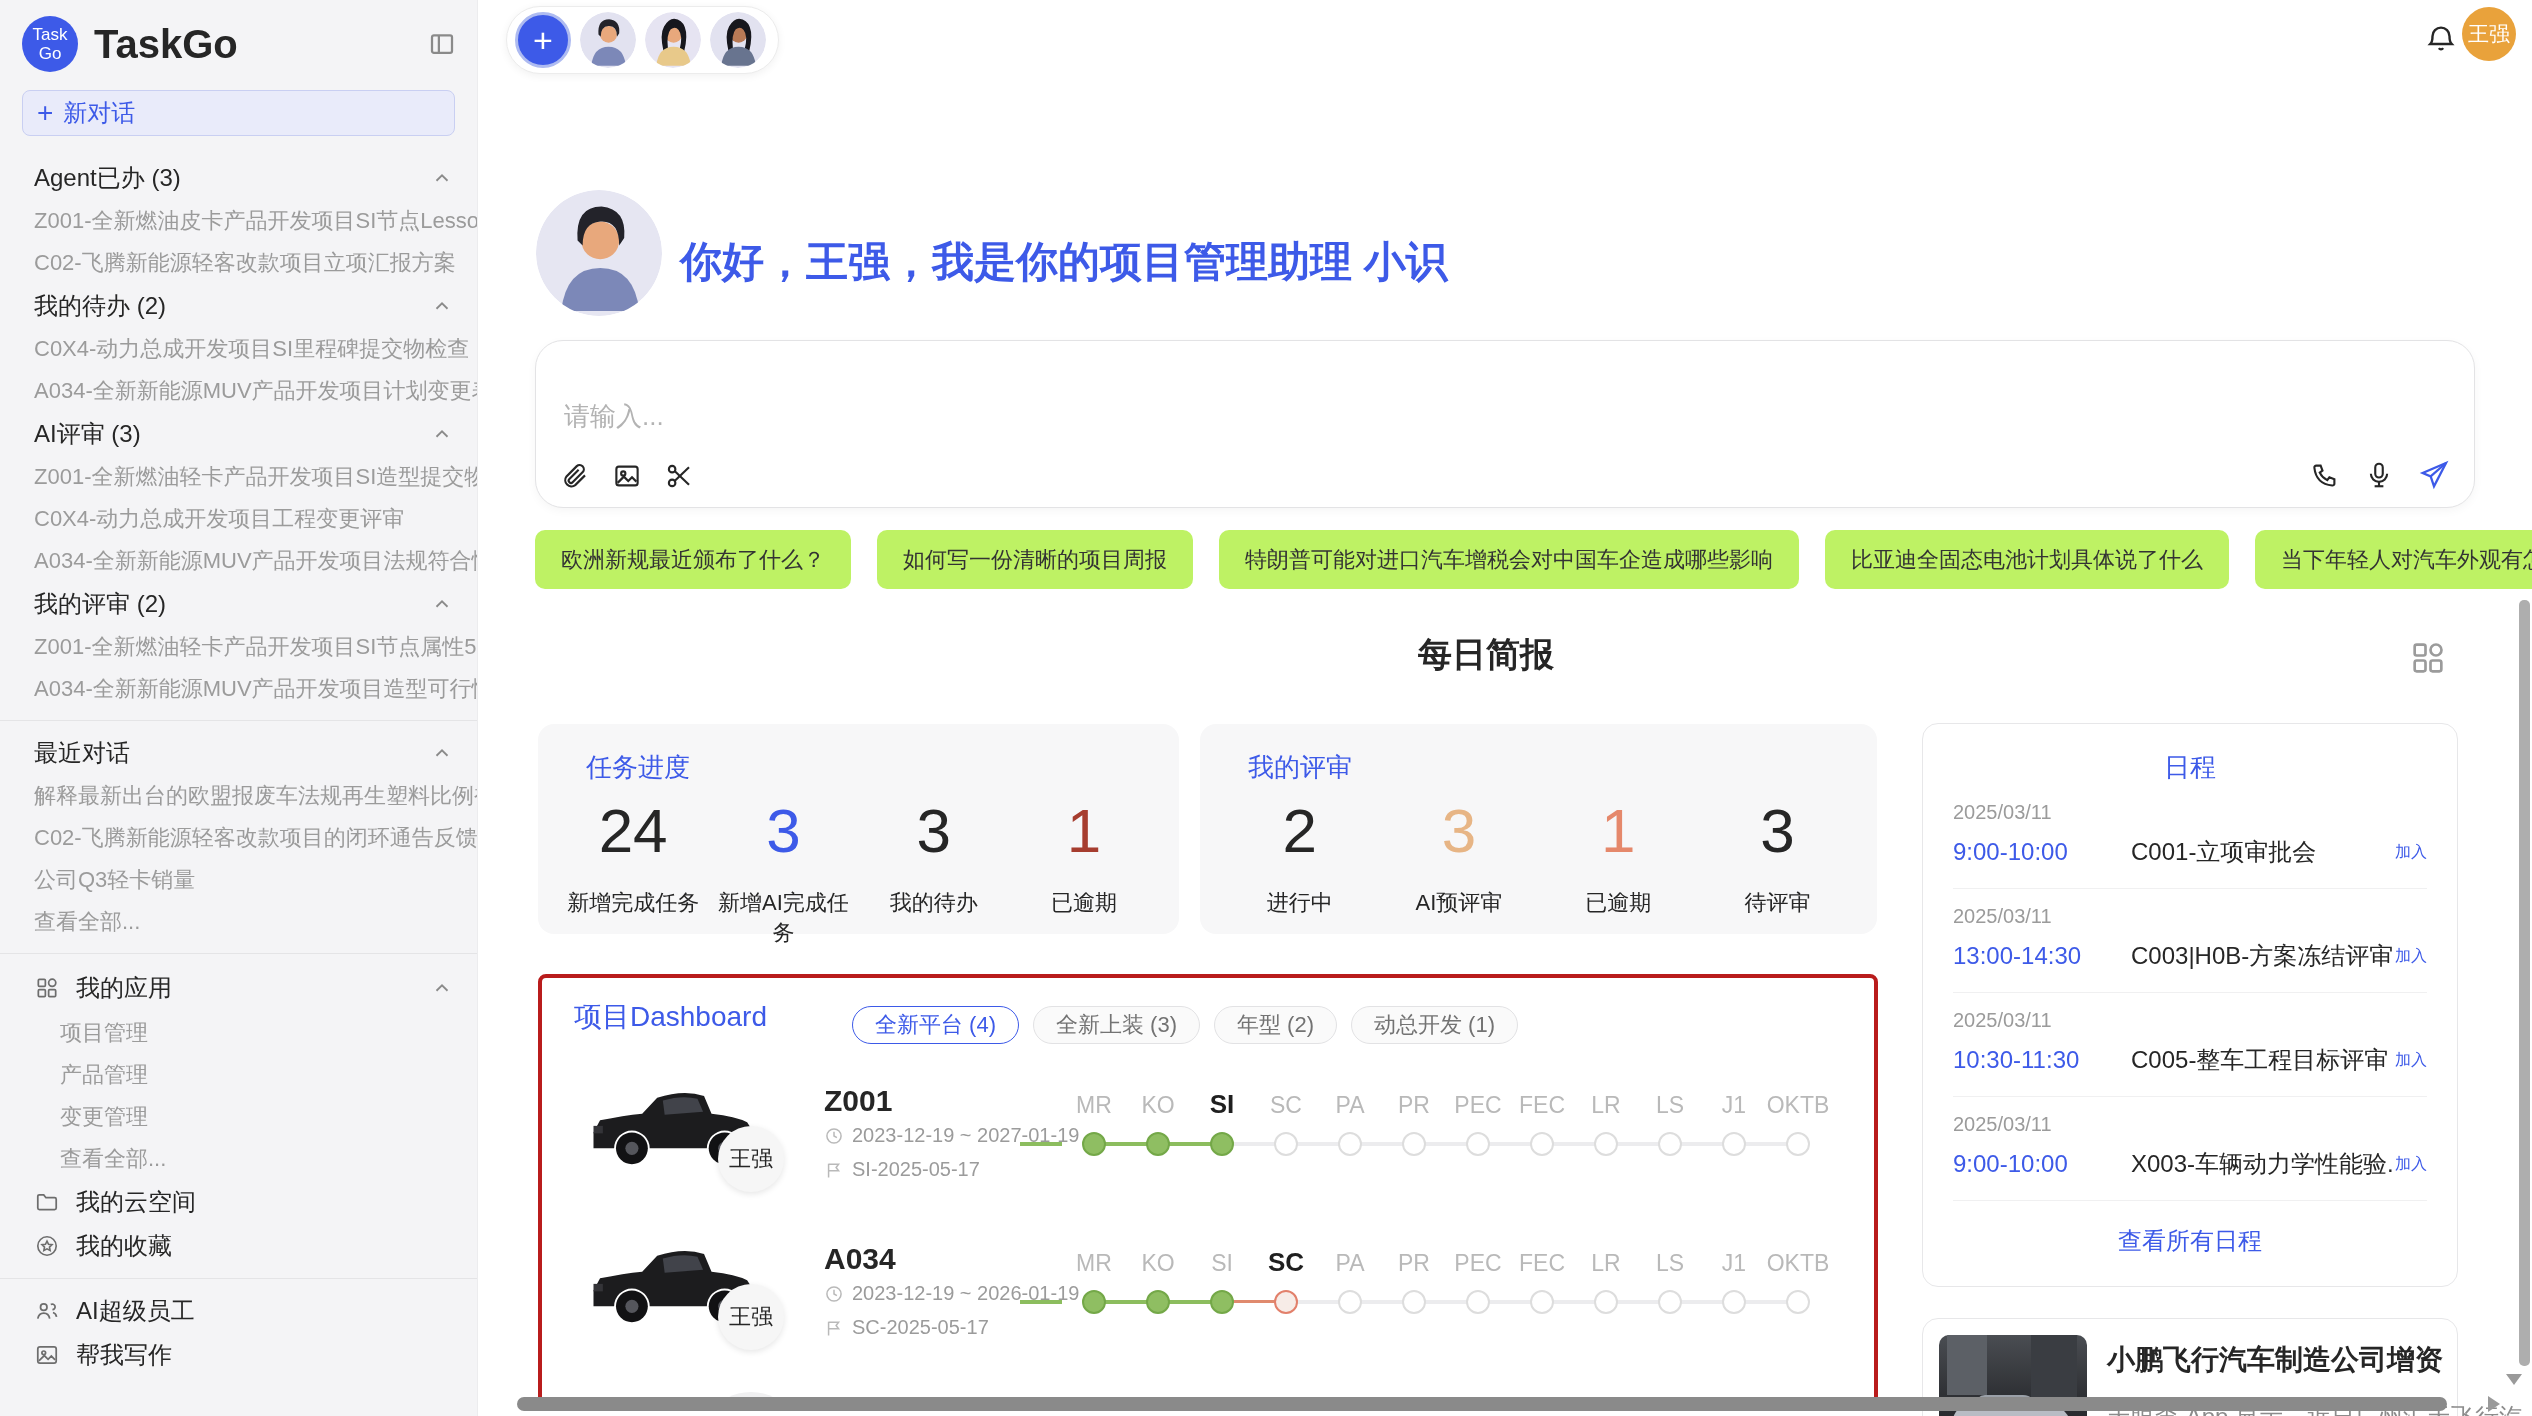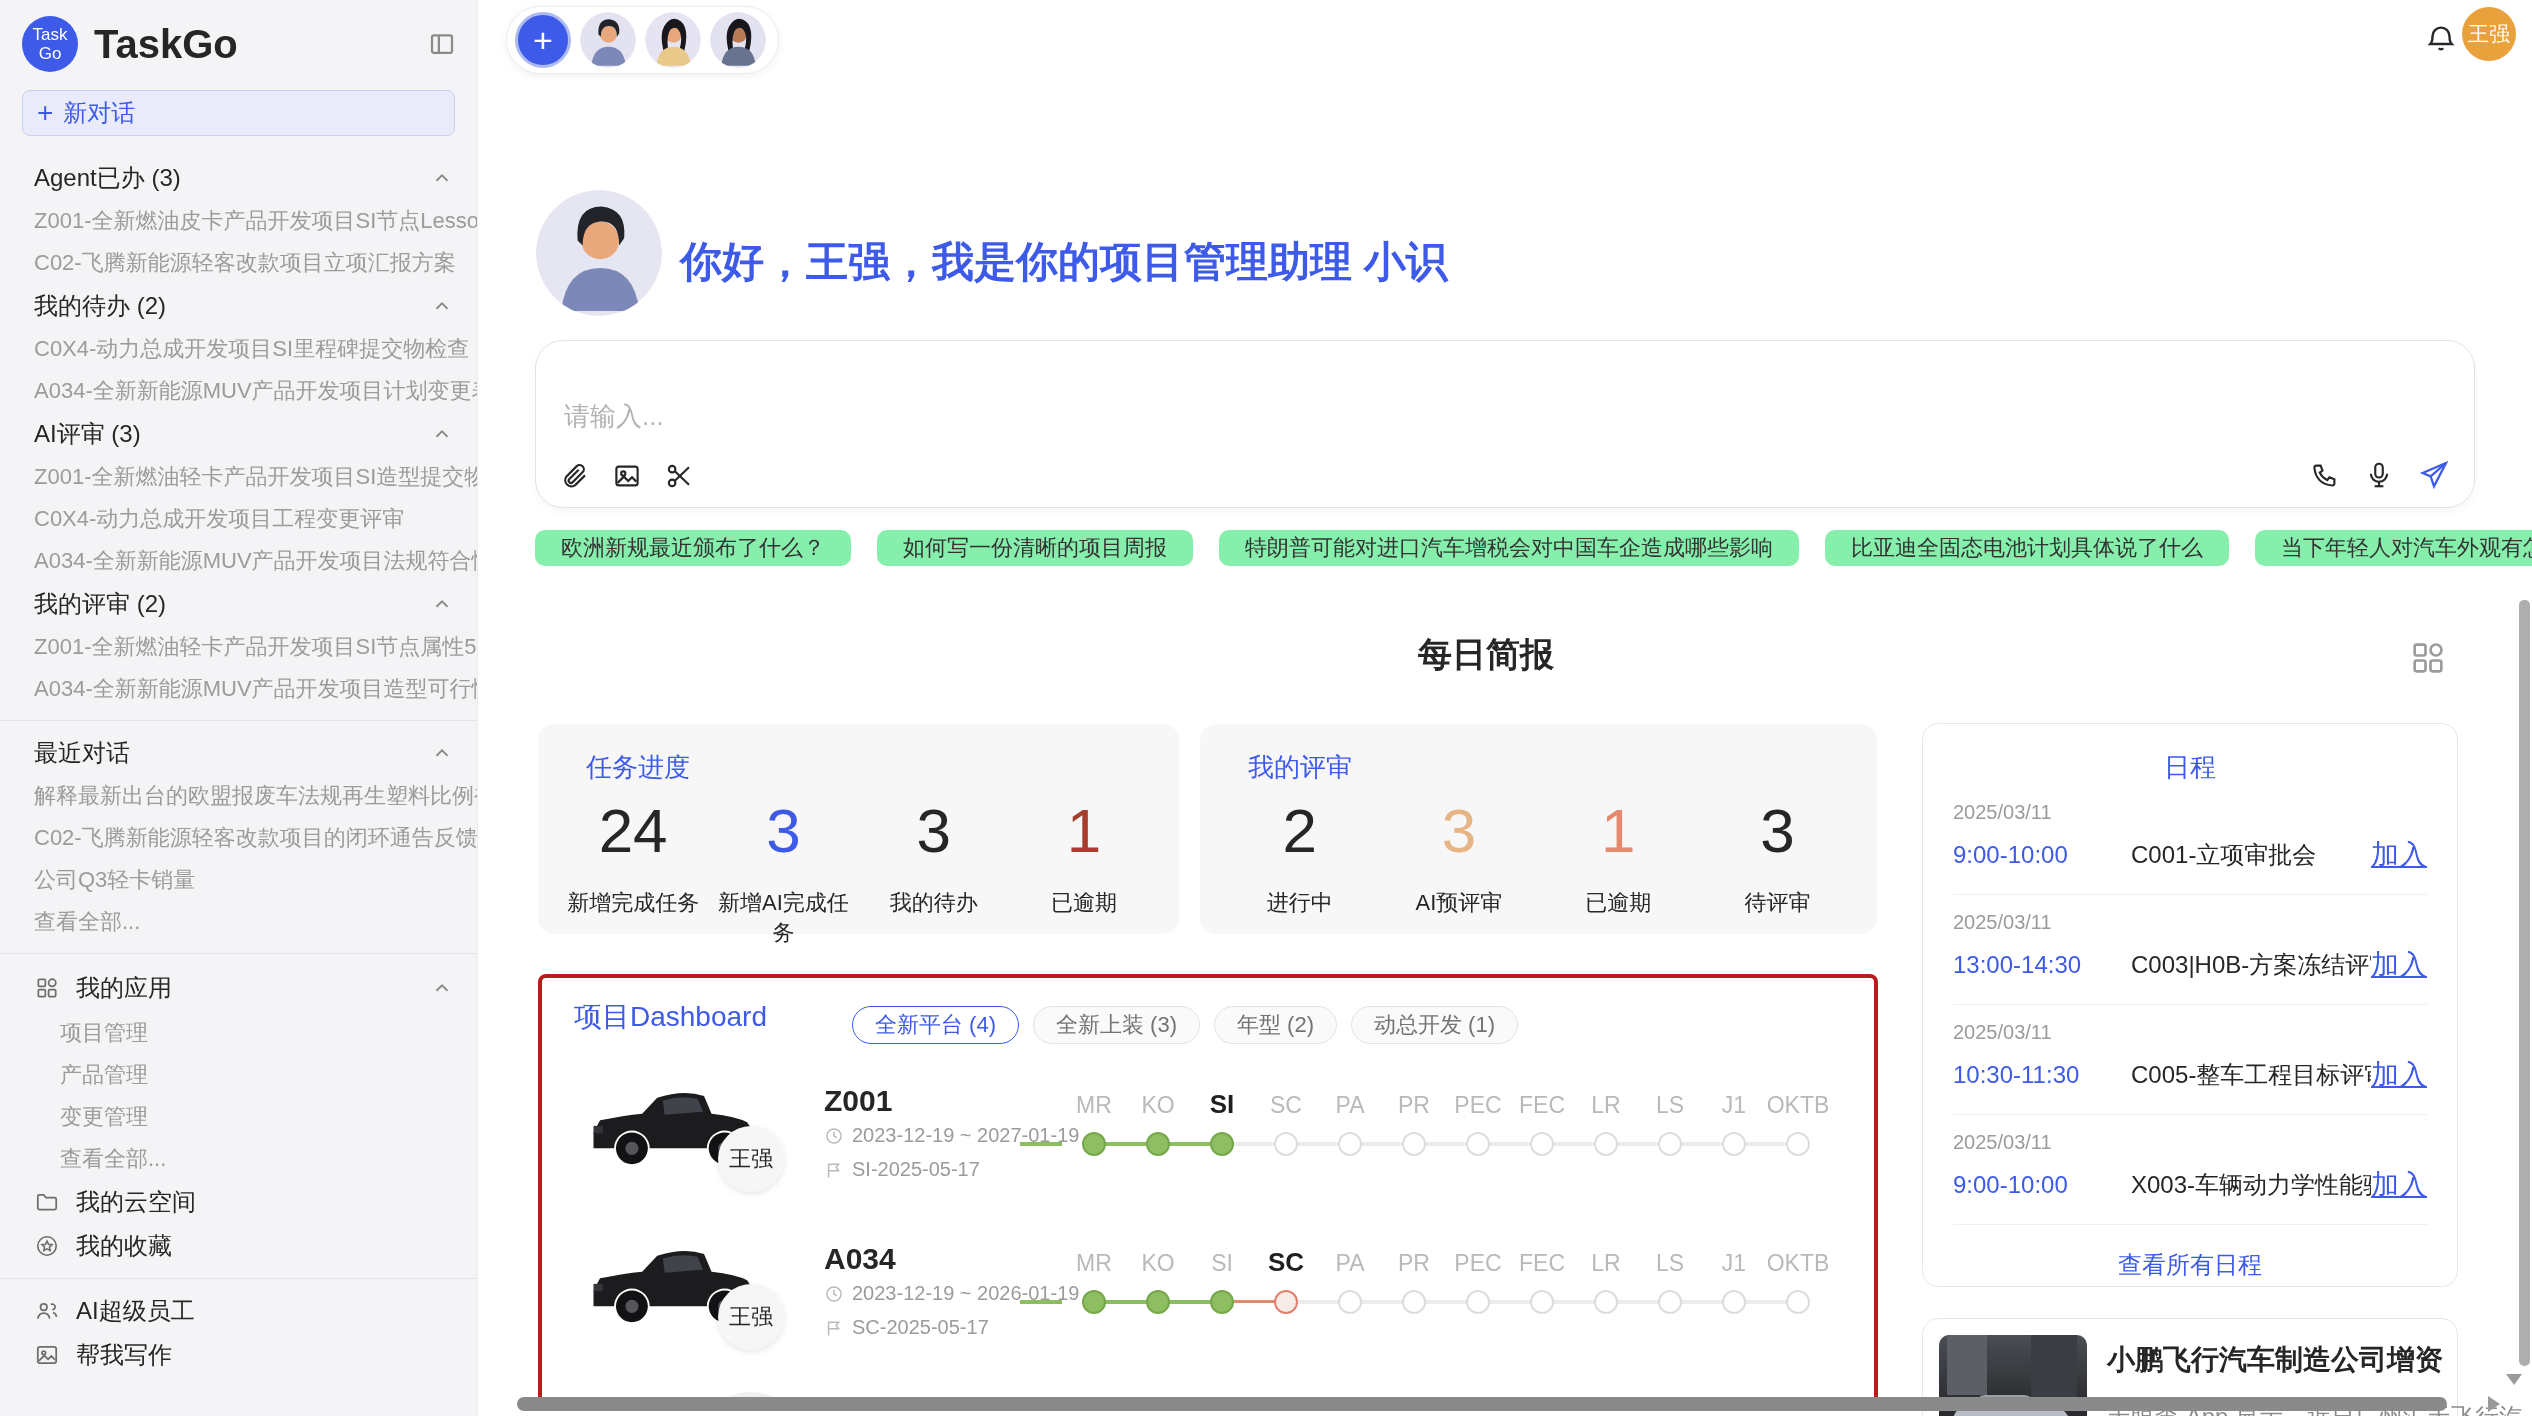--- a/index.html
+++ b/index.html
@@ -51,21 +51,21 @@
   .big-ava{position:absolute;left:536px;top:190px;width:126px;height:126px;border-radius:50%;overflow:hidden;}
   .greeting{position:absolute;left:680px;top:234px;font-size:42px;font-weight:700;color:#3d5ae8;}
   .input-box{position:absolute;left:535px;top:340px;width:1940px;height:168px;background:#fff;
     border:1px solid #e3e3e5;border-radius:28px;box-shadow:0 3px 10px rgba(0,0,0,.04);}
   .placeholder{position:absolute;left:28px;top:58px;font-size:26px;color:#b3b3b3;}
   .in-icons-l{position:absolute;left:24px;bottom:16px;display:flex;gap:22px;color:#262626;}
   .in-icons-r{position:absolute;right:24px;bottom:16px;display:flex;gap:24px;align-items:center;color:#262626;}
   .in-icons-l .ibtn,.in-icons-r .ibtn{cursor:pointer;display:flex;}
   .send{color:#3d5ae8;}
   .chips{position:absolute;left:535px;top:530px;width:1940px;display:flex;gap:26px;}
-  .chip{background:#86efac;border-radius:10px;height:36px;display:flex;align-items:center;
+  .chip{background:#bef264;border-radius:10px;height:59px;display:flex;align-items:center;
     padding:0 26px;font-size:22px;color:#333;white-space:nowrap;cursor:pointer;}
 
   
   .brief-title{position:absolute;left:516px;width:1940px;top:632px;text-align:center;
     font-size:34px;font-weight:700;}
   .layout-icon{position:absolute;left:2408px;top:638px;color:#9b9b9b;cursor:pointer;}
   .stat-card{position:absolute;top:724px;height:210px;background:#f7f7f8;border-radius:16px;}
   .stat-card .ctitle{position:absolute;left:48px;top:26px;font-size:26px;color:#3d5ae8;}
   .stats{position:absolute;left:20px;right:20px;top:72px;display:flex;}
   .stat{flex:1;text-align:center;}
@@ -105,21 +105,21 @@
 
   
   .sched-card{position:absolute;left:1922px;top:723px;width:536px;height:564px;background:#fff;
     border:1px solid #e7e7e9;border-radius:16px;padding:20px 30px 0 30px;}
   .sched-title{text-align:center;font-size:26px;color:#3d5ae8;margin-top:6px;}
   .sched-item{padding:16px 0 20px 0;border-bottom:1px solid #f0f0f1;}
   .sdate{font-size:20px;color:#9b9b9b;}
   .srow{display:flex;align-items:center;margin-top:12px;}
   .stime{width:178px;font-size:24px;color:#3d5ae8;font-weight:500;}
   .sname{flex:1;font-size:24px;color:#262626;white-space:nowrap;overflow:hidden;}
-  .sjoin{font-size:28px;color:#3d5ae8;cursor:pointer;text-decoration:underline;}
+  .sjoin{font-size:16px;color:#3d5ae8;cursor:pointer;}
   .sched-more{text-align:center;font-size:24px;color:#3d5ae8;margin-top:24px;cursor:pointer;}
   .news-card{position:absolute;left:1922px;top:1318px;width:536px;height:150px;background:#fff;
     border:1px solid #e7e7e9;border-radius:16px;padding:16px;display:flex;gap:20px;}
   .news-img{width:148px;height:112px;border-radius:10px;overflow:hidden;flex:0 0 auto;
     background:linear-gradient(180deg,#4a4d52 0%,#2e3034 55%,#202226 100%);position:relative;}
   .news-img .bldg{position:absolute;left:8px;top:0;width:40px;height:60px;background:#5c6066;}
   .news-img .bldg2{position:absolute;right:10px;top:0;width:46px;height:70px;background:#3a3d42;}
   .news-img .carbody{position:absolute;left:14px;bottom:8px;width:118px;height:34px;border-radius:16px 22px 8px 8px;
     background:#b8bcc4;}
   .news-img .carroof{position:absolute;left:36px;bottom:34px;width:62px;height:18px;border-radius:10px 14px 0 0;background:#9aa0a8;}

